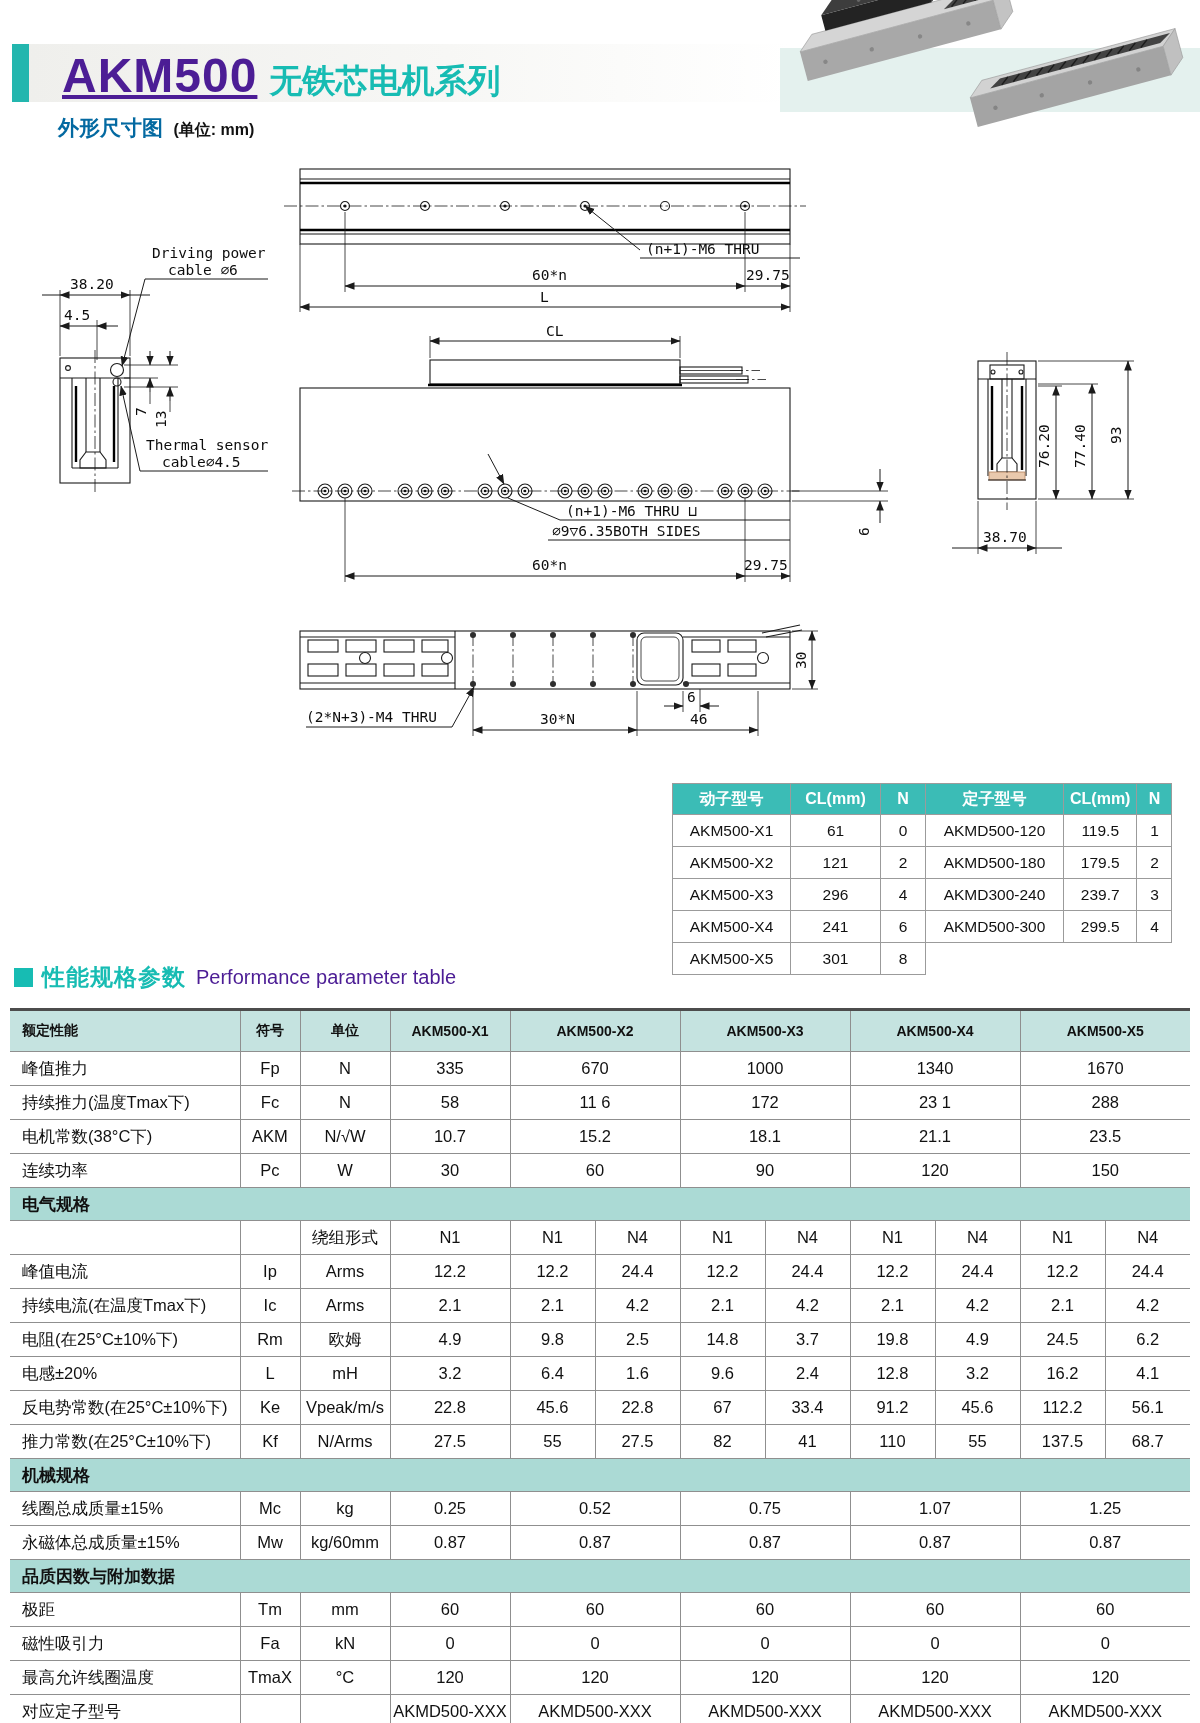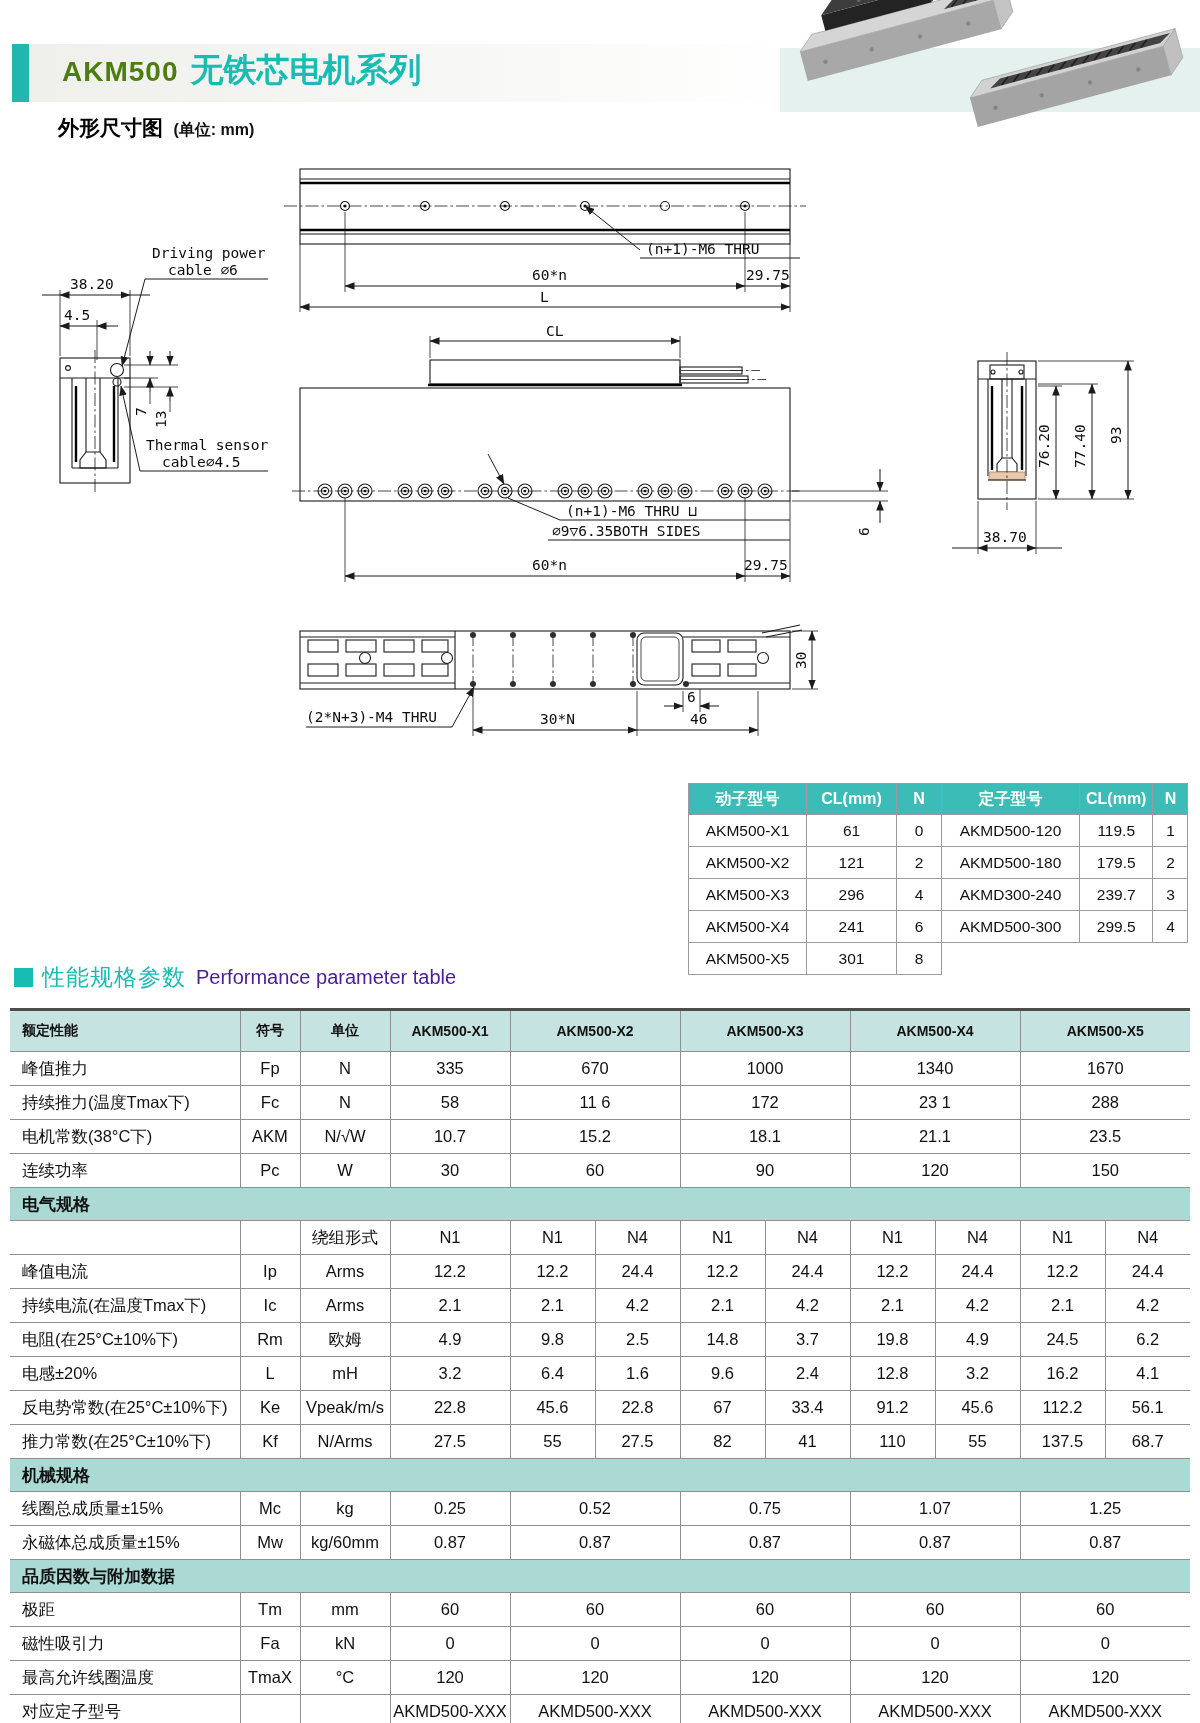--- a/index.html
+++ b/index.html
@@ -4,50 +4,50 @@
 <style>
   html,body{margin:0;padding:0;background:#9aa0a3;}
   .page{position:relative;width:1200px;height:1723px;background:#ffffff;margin:0 auto;
         font-family:"Liberation Sans", sans-serif;overflow:hidden;}
 
   
   .accent-bar{position:absolute;left:12px;top:44px;width:17px;height:58px;background:#23b6ae;}
   .title-strip{position:absolute;left:29px;top:44px;width:762px;height:58px;
                background:linear-gradient(90deg,#efefec 0%,#f7f7f5 55%,#ffffff 100%);}
   .title-line{position:absolute;left:62px;top:48px;white-space:nowrap;}
-  .title-model{font-size:28px;font-weight:bold;color:#4d7c0f;letter-spacing:1px;}
+  .title-model{font-size:48px;font-weight:bold;color:#4c1d95;letter-spacing:1px;text-decoration:underline;}
   .title-series{font-size:33px;font-weight:bold;color:#17bcb3;margin-left:12px;}
   .subtitle-line{position:absolute;left:58px;top:114px;}
-  .subtitle{font-size:21px;font-weight:bold;color:#000000;}
+  .subtitle{font-size:21px;font-weight:bold;color:#0369a1;}
   .subtitle-unit{font-size:16px;font-weight:bold;color:#111;margin-left:6px;}
 
   .mint-band{position:absolute;left:780px;top:48px;width:420px;height:64px;background:#e4f1ee;}
   .product-svg{position:absolute;left:782px;top:0;}
 
   
   .drawing-svg{position:absolute;left:0;top:146px;}
   .ln{stroke:#1b1b1b;stroke-width:1.1;fill:none;}
   .thk{stroke:#000;stroke-width:2.4;fill:none;}
   .ext{stroke:#1b1b1b;stroke-width:0.8;fill:none;}
   .dim{stroke:#1b1b1b;stroke-width:1;fill:none;}
   .cl{stroke:#1b1b1b;stroke-width:0.8;fill:none;stroke-dasharray:13 3 2.5 3;}
   text.dm{font-family:"DejaVu Sans Mono", monospace;font-size:14.5px;fill:#0d0d0d;}
 
   
-  .model-table{position:absolute;left:672px;top:783px;border-collapse:collapse;margin-left:16px;}
+  .model-table{position:absolute;left:672px;top:783px;border-collapse:collapse;}
   .model-table th{background:#3bbcb6;color:#fff;font-size:16px;font-weight:bold;
                   border:1px solid #9b9b9b;height:30px;padding:0 6px;}
   .model-table td{background:#fff;color:#111;font-size:15.5px;text-align:center;
                   border:1px solid #9b9b9b;height:31px;padding:0 4px;}
   .model-table td.ghost{border:none;background:transparent;}
 
   
   .section-head{position:absolute;left:14px;top:962px;display:flex;align-items:center;}
   .section-square{width:19px;height:19px;background:#17bcb3;margin-right:9px;}
-  .section-cn{font-size:23px;font-weight:normal;color:#17bcb3;letter-spacing:1px;}
+  .section-cn{font-size:23px;font-weight:bold;color:#17bcb3;letter-spacing:1px;}
   .section-en{font-size:20px;color:#4c1d95;margin-left:10px;}
 
   
   .perf-table{position:absolute;left:10px;top:1008px;width:1180px;border-collapse:collapse;
               border-top:3px solid #4c4c4c;border-bottom:2px solid #6e6e6e;
               border-left:hidden;border-right:hidden;table-layout:fixed;}
   .perf-table th,.perf-table td{border:1px solid #8f8f8f;color:#111;text-align:center;
               padding:0 2px;overflow:hidden;white-space:nowrap;}
   .perf-table thead th{background:#c5e3e0;font-size:14px;font-weight:bold;height:40px;}
   .perf-table thead th.lbl{text-align:left;padding-left:12px;}

